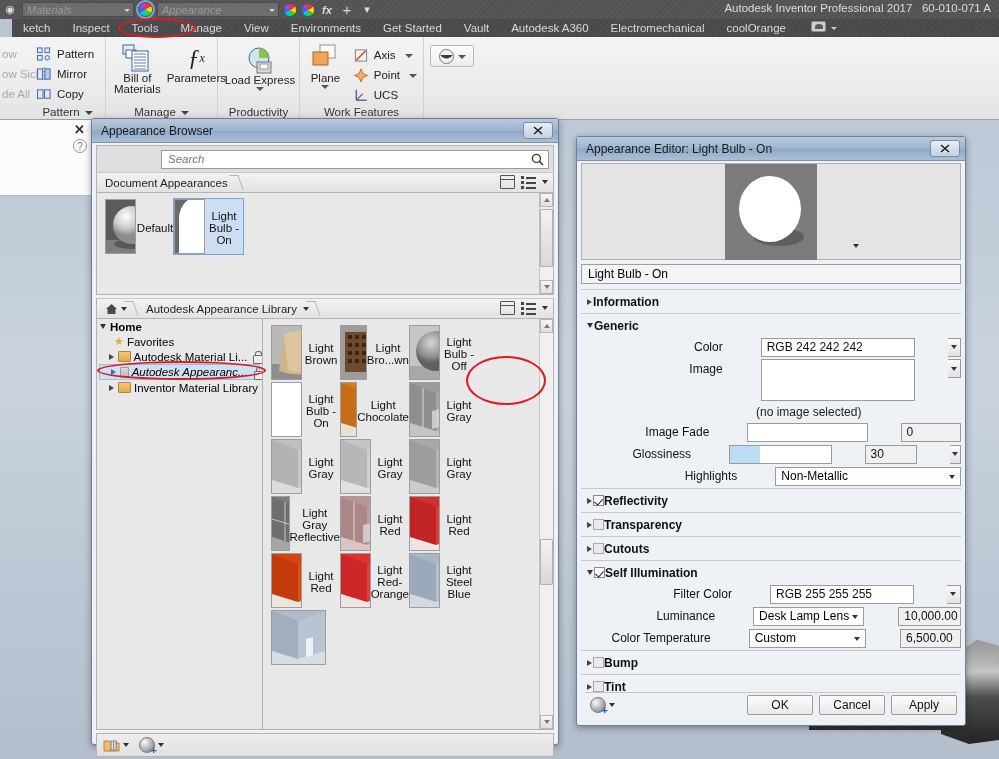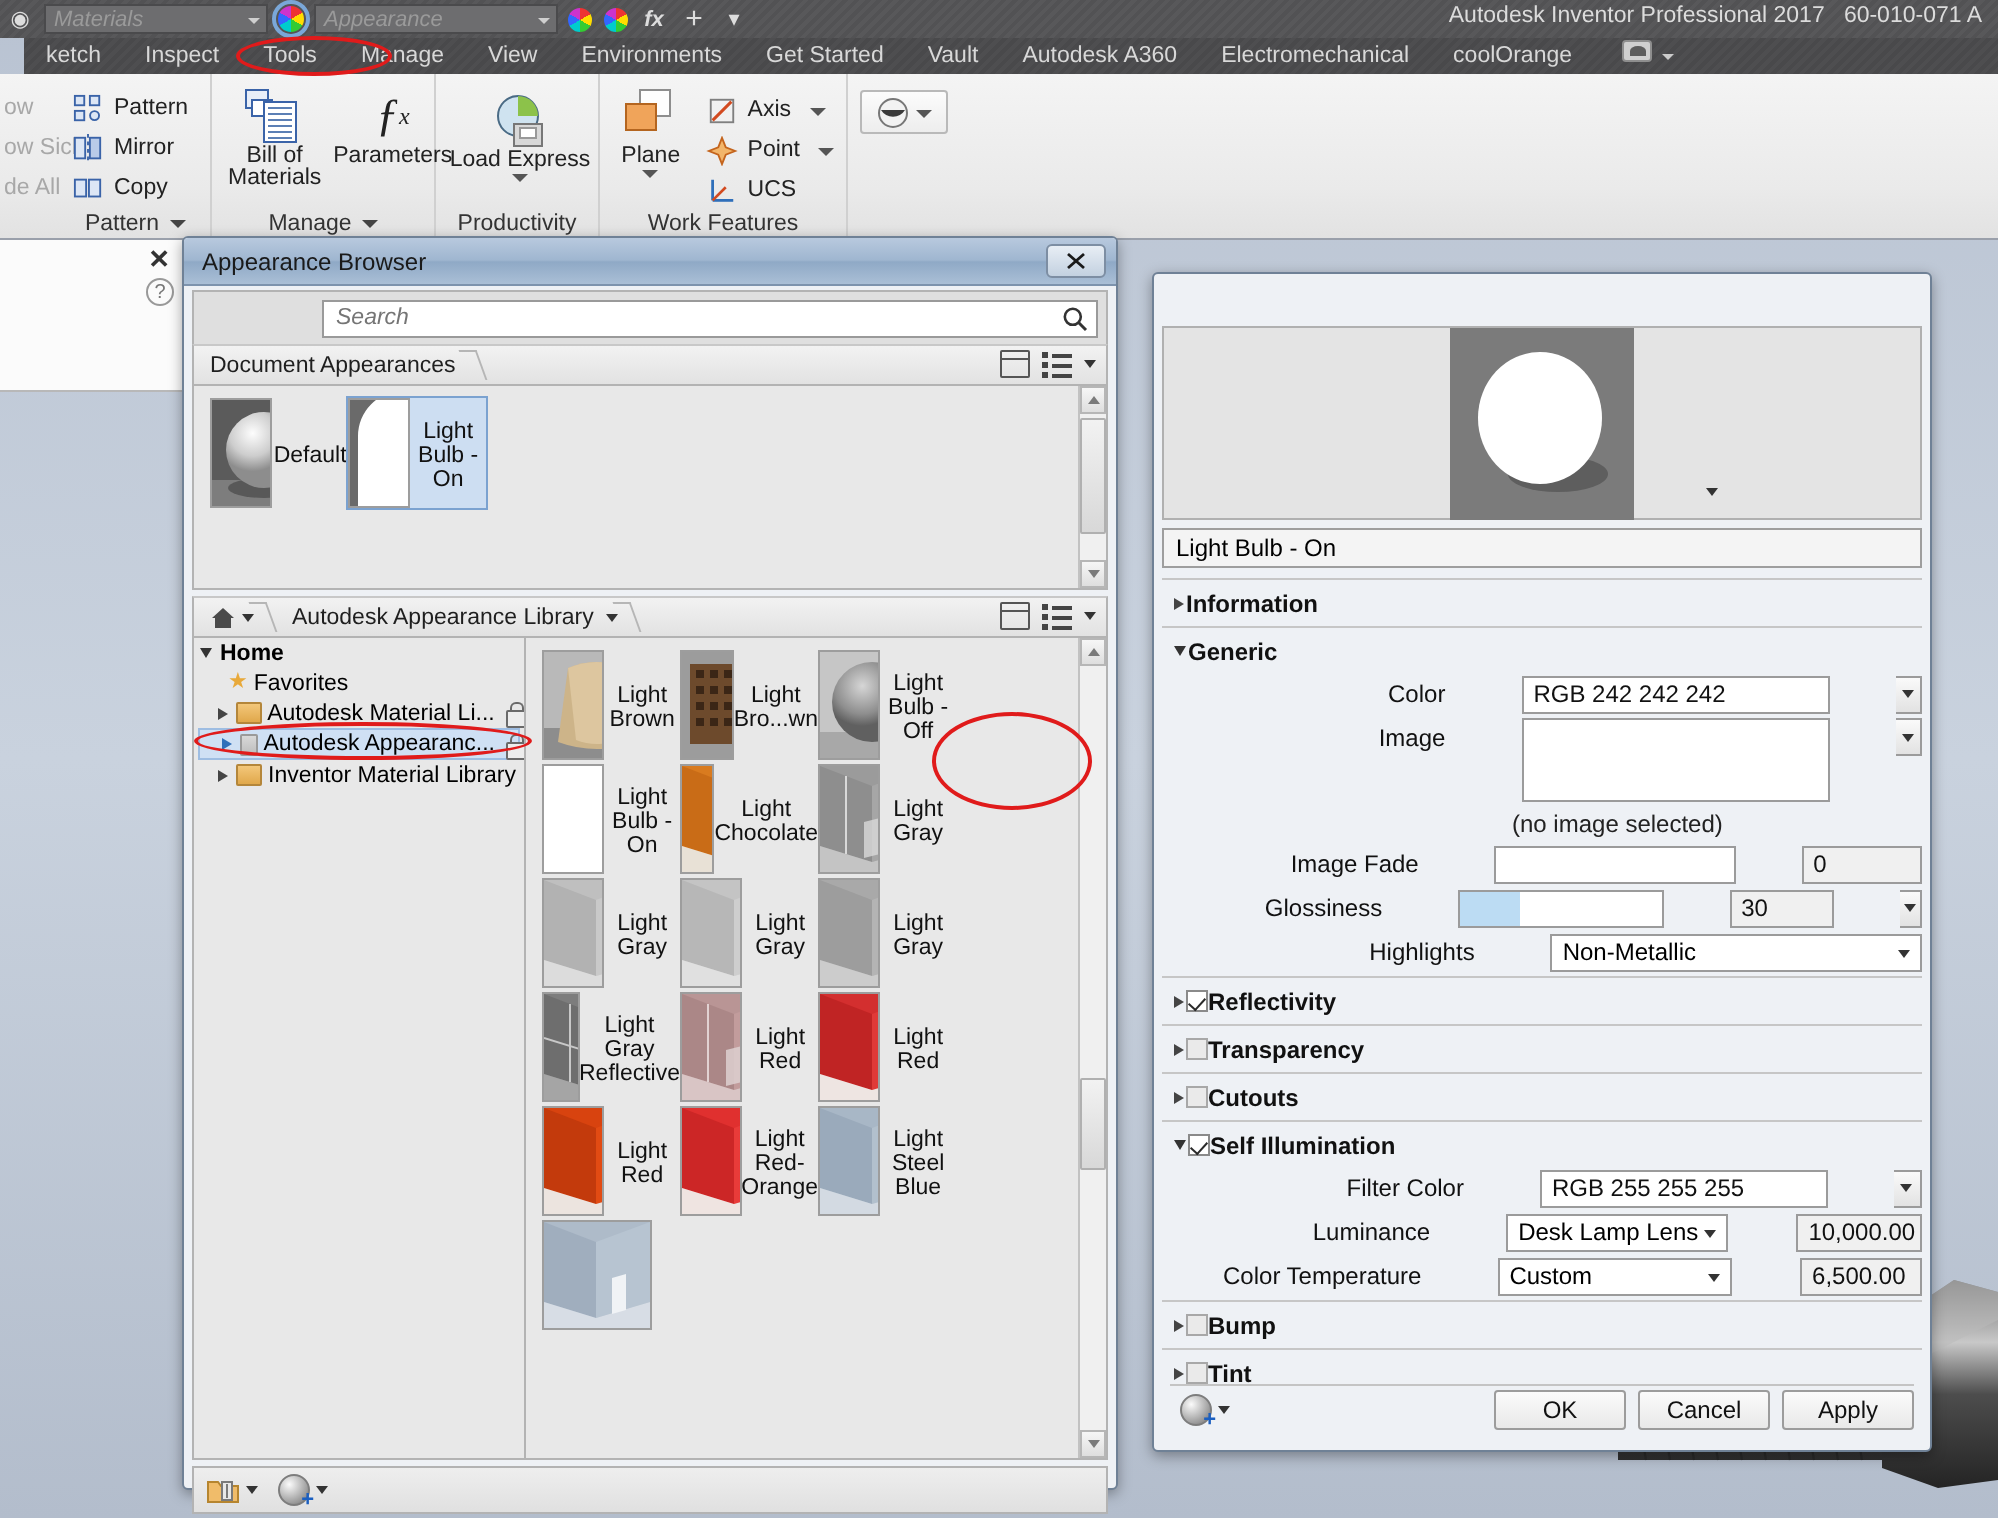--- a/index.html
+++ b/index.html
@@ -181,21 +181,21 @@
   .vs-btn{ width:13px;height:14px; background:linear-gradient(180deg,#f6f6f6,#dedede);
            border:1px solid #b6b6b6; display:flex;align-items:center;justify-content:center;}
   .vs-thumb{ position:absolute; left:0; width:13px; background:linear-gradient(180deg,#f2f2f2,#d8d8d8);
              border:1px solid #b0b0b0; border-radius:1px;}
   .tri-up{border-left:3.5px solid transparent;border-right:3.5px solid transparent;border-bottom:4px solid #7a7a7a;}
   .tri-dn{border-left:3.5px solid transparent;border-right:3.5px solid transparent;border-top:4px solid #7a7a7a;}
 
   
   .tree-area{ background:#e8e8e8; border:1px solid #b3b3b3; border-top:none; border-right:none; position:relative; overflow:hidden; font-size:11.5px;}
   .trow{ display:flex; align-items:center; height:15px; padding-left:4px; gap:3px; white-space:nowrap; position:relative;}
-  .trow.sel{ background:#cfe0f4; border:1px solid #9ebde2; height:16px; }
+  .trow.sel{ background:#cfe0f4; border:1px solid #9ebde2; height:16px;font-style:italic; }
   .tri-r{border-top:3.5px solid transparent;border-bottom:3.5px solid transparent;border-left:5px solid #444; margin-right:1px;}
   .tri-d{border-left:3.5px solid transparent;border-right:3.5px solid transparent;border-top:5px solid #333; margin-right:1px;}
   .tri-r.blue{border-left-color:#2f6fba;}
   .folder{width:13px;height:11px;background:linear-gradient(180deg,#f3c77a,#e0a84b);border:1px solid #b4863a;border-radius:1px;position:relative;}
   .folder.gray{background:linear-gradient(180deg,#d8d8d8,#bdbdbd);border-color:#9a9a9a;}
   .star{color:#e8a93a; font-size:11px; line-height:11px;}
   .lock{width:9px;height:11px;position:relative;}
   .lock::before{content:"";position:absolute;left:2px;top:0;width:5px;height:5px;border:1.3px solid #6a6a6a;border-bottom:none;border-radius:3px 3px 0 0;}
   .lock::after{content:"";position:absolute;left:0;top:4px;width:9px;height:7px;background:#ededed;border:1.2px solid #6a6a6a;border-radius:1px;}
 
@@ -869,20 +869,28 @@
             <span class="plus">+</span>
           </span>
         <span class="caret"></span>
       </span>
     </div>
 
   </div>
 </div>
 
 <div class="dlg" id="editor" style="left:576px; top:136px; width:390px; height:590px;">
+  <div class="dlg-tb">
+    <span>Appearance Editor: Light Bulb - On</span>
+    <div class="dlg-close">
+      <svg width="11" height="9" viewBox="0 0 11 9">
+        <path d="M1 1 L9 8 M9 1 L1 8" stroke="#1a1a1a" stroke-width="1.4" fill="none"></path>
+      </svg>
+    </div>
+  </div>
 
   <div class="dlg-body">
 
     <div class="ed-preview">
       <svg width="92" height="96" viewBox="0 0 92 96">
         <rect width="92" height="96" fill="#7b7b7b"></rect>
         <ellipse cx="54" cy="73" rx="25" ry="9" fill="#5e5e5e"></ellipse>
         <ellipse cx="45" cy="45" rx="31" ry="33" fill="#ffffff"></ellipse>
       </svg>
       <span class="caret" style="position:absolute;right:101px;bottom:11px"></span>

